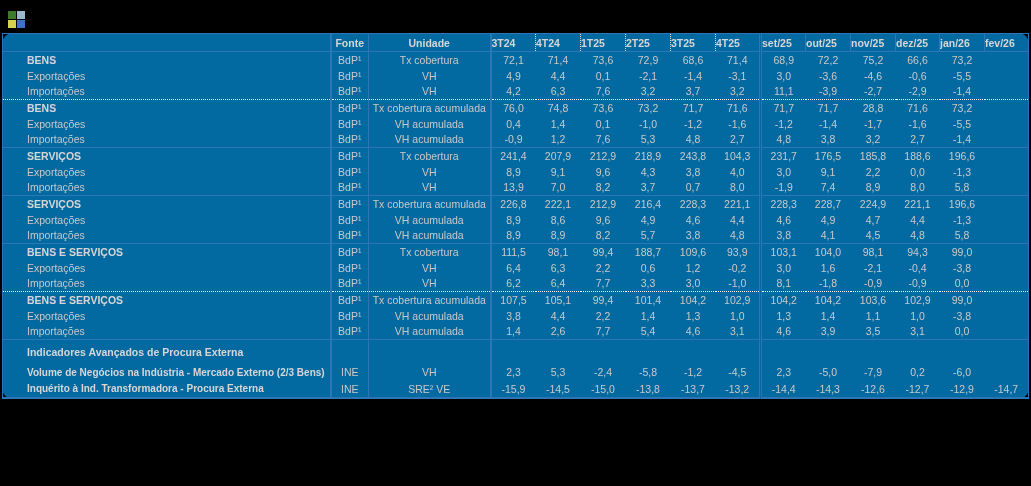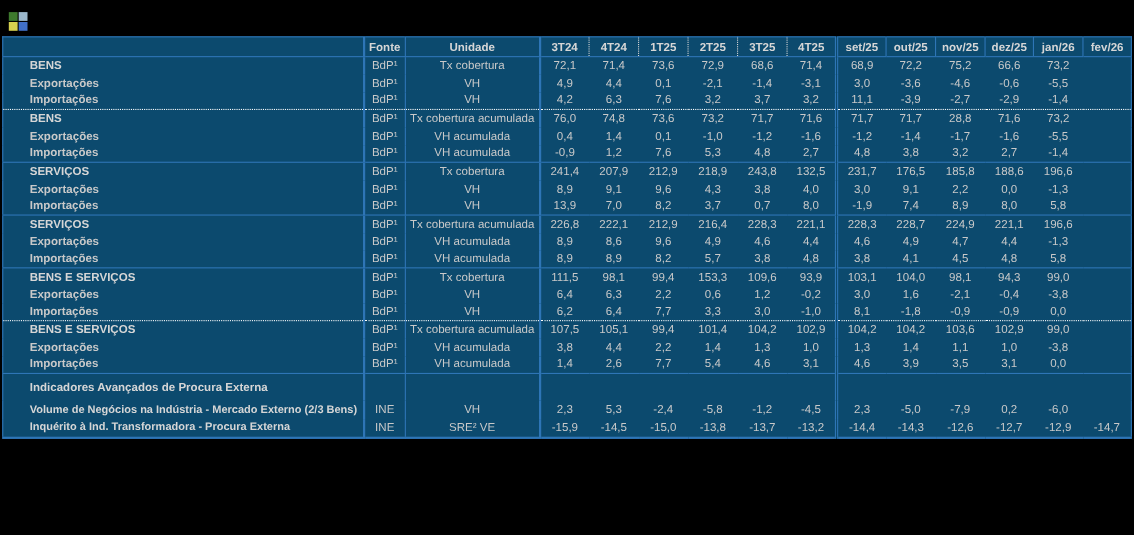--- a/index.html
+++ b/index.html
@@ -2,30 +2,30 @@
 <html><head>
 <meta charset="utf-8">
 <style>
   html,body{margin:0;padding:0;background:#000;}
   .canvas{position:relative;width:1031px;height:486px;background:#000;overflow:hidden;
           font-family:"Liberation Sans",sans-serif;color:#c9c9c9;}
   .app-icon{position:absolute;left:8px;top:11px;display:grid;
             grid-template-columns:8px 8px;grid-auto-rows:8px;gap:1px;}
   .app-icon span{display:block;width:8px;height:8px;}
   table{position:absolute;left:2px;top:33px;width:1026px;border-collapse:collapse;
-        table-layout:fixed;background:#0c4a6e;}
+        table-layout:fixed;background:#0369a1;border-radius:11px;}
   table{border:1px solid #2e75b6;border-bottom:2px solid #2e75b6;}
   th,td{padding:0;margin:0;overflow:hidden;white-space:nowrap;font-weight:normal;
         font-size:10.5px;color:#c9c9c9;vertical-align:middle;}
-  thead th{height:17px;border-bottom:1px solid #2e75b6;font-weight:bold;color:#d6d6d6;text-align:center;}
+  thead th{height:17px;border-bottom:1px solid #2e75b6;font-weight:bold;color:#d6d6d6;text-align:left;}
   tr.dr{height:16px;padding-left:25px;}
   tr.memo-title{height:26px;}
   tr.memo-sub{height:24px;padding-left:48px;}
   tr.memo-row{height:17px;}
-  .lbl{text-align:left;padding-left:24px;font-weight:bold;}
+  .lbl{text-align:left;padding-left:24px;}
   .bold{font-weight:bold;color:#d6d6d6;}
   tr.memo-row .lbl{font-size:10px;}
   .fonte{border-left:2px solid #2e75b6;border-right:1px solid #2e75b6;text-align:center;}
   .unit{text-align:center;}
   td.q,td.m{text-align:center;}
   .q0{border-left:2px solid #2e75b6;}
   th.qh:not(.q0){border-left:1px dotted #d8d8d8;}
   .m0{border-left:3px double #2e75b6;}
   th.mh:not(.m0){border-left:1px solid #2e75b6;}
   tr.sep-dotted td{border-bottom:1px dotted #ffffff;}
@@ -188,21 +188,21 @@
         </tr>
         <tr class="dr">
           <td class="lbl bold">SERVIÇOS</td>
           <td class="fonte">BdP¹</td>
           <td class="unit">Tx cobertura</td>
           <td class="q q0">241,4</td>
           <td class="q">207,9</td>
           <td class="q">212,9</td>
           <td class="q">218,9</td>
           <td class="q">243,8</td>
-          <td class="q">132,5</td>
+          <td class="q">104,3</td>
           <td class="m m0">231,7</td>
           <td class="m">176,5</td>
           <td class="m">185,8</td>
           <td class="m">188,6</td>
           <td class="m">196,6</td>
           <td class="m"></td>
         </tr>
         <tr class="dr">
           <td class="lbl">Exportações</td>
           <td class="fonte">BdP¹</td>
@@ -288,21 +288,21 @@
           <td class="m">5,8</td>
           <td class="m"></td>
         </tr>
         <tr class="dr">
           <td class="lbl bold">BENS E SERVIÇOS</td>
           <td class="fonte">BdP¹</td>
           <td class="unit">Tx cobertura</td>
           <td class="q q0">111,5</td>
           <td class="q">98,1</td>
           <td class="q">99,4</td>
-          <td class="q">153,3</td>
+          <td class="q">188,7</td>
           <td class="q">109,6</td>
           <td class="q">93,9</td>
           <td class="m m0">103,1</td>
           <td class="m">104,0</td>
           <td class="m">98,1</td>
           <td class="m">94,3</td>
           <td class="m">99,0</td>
           <td class="m"></td>
         </tr>
         <tr class="dr">

